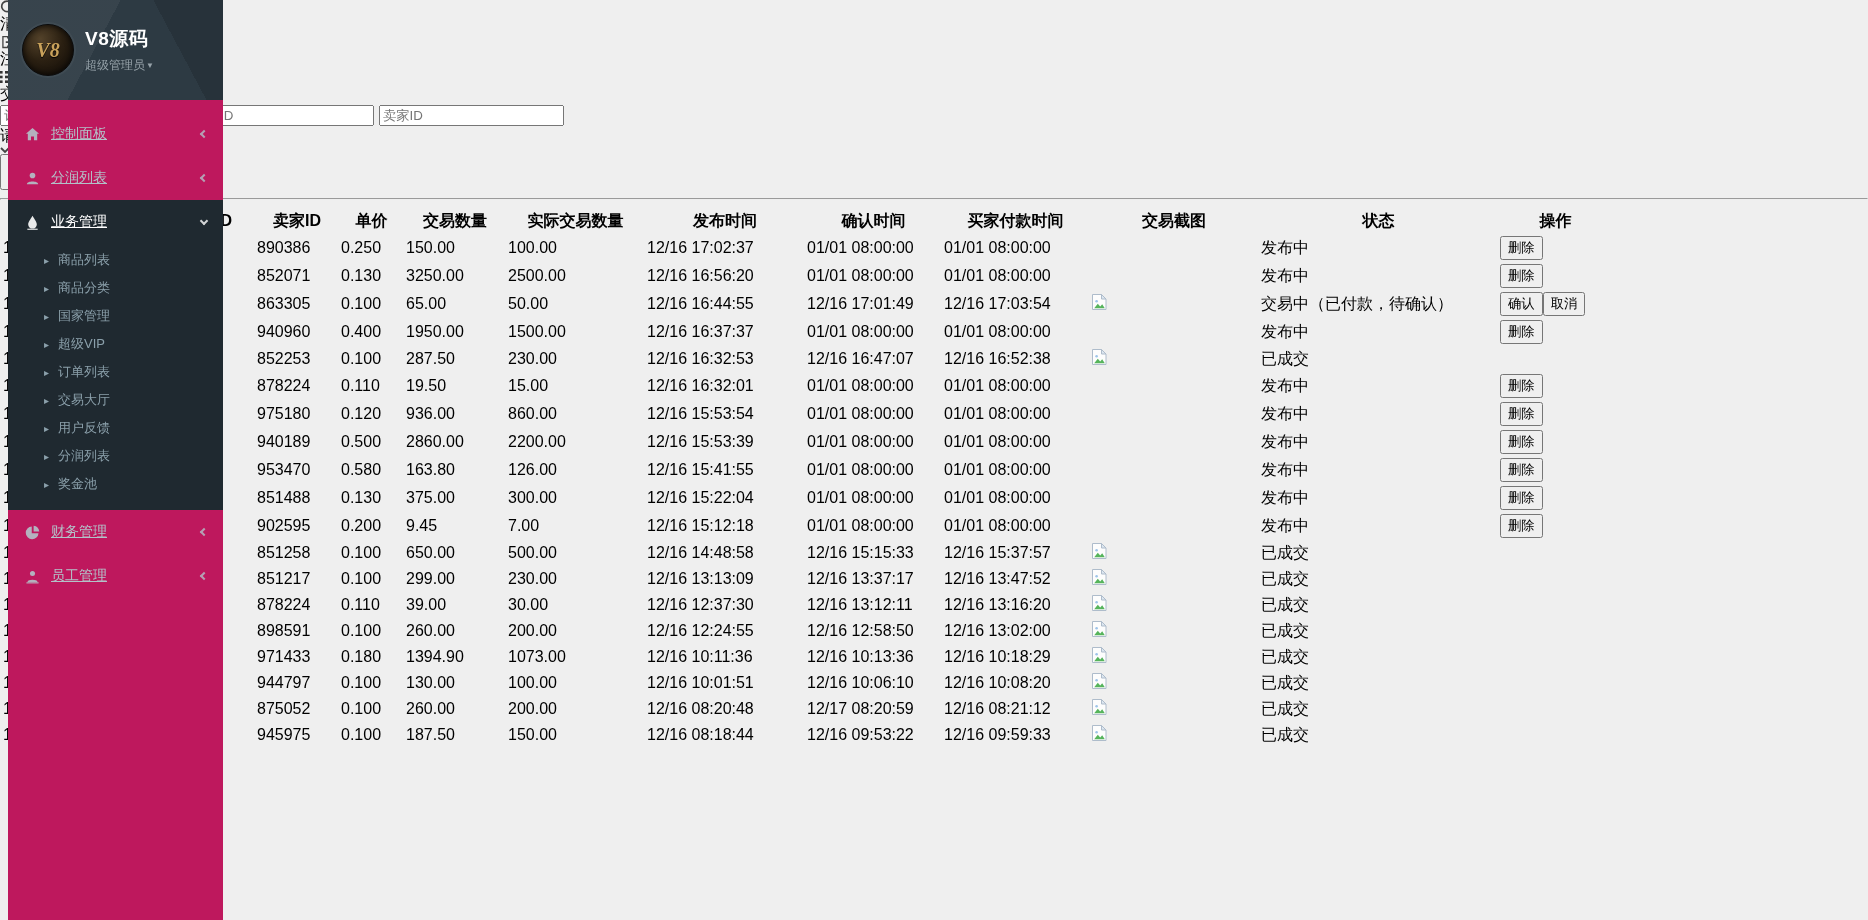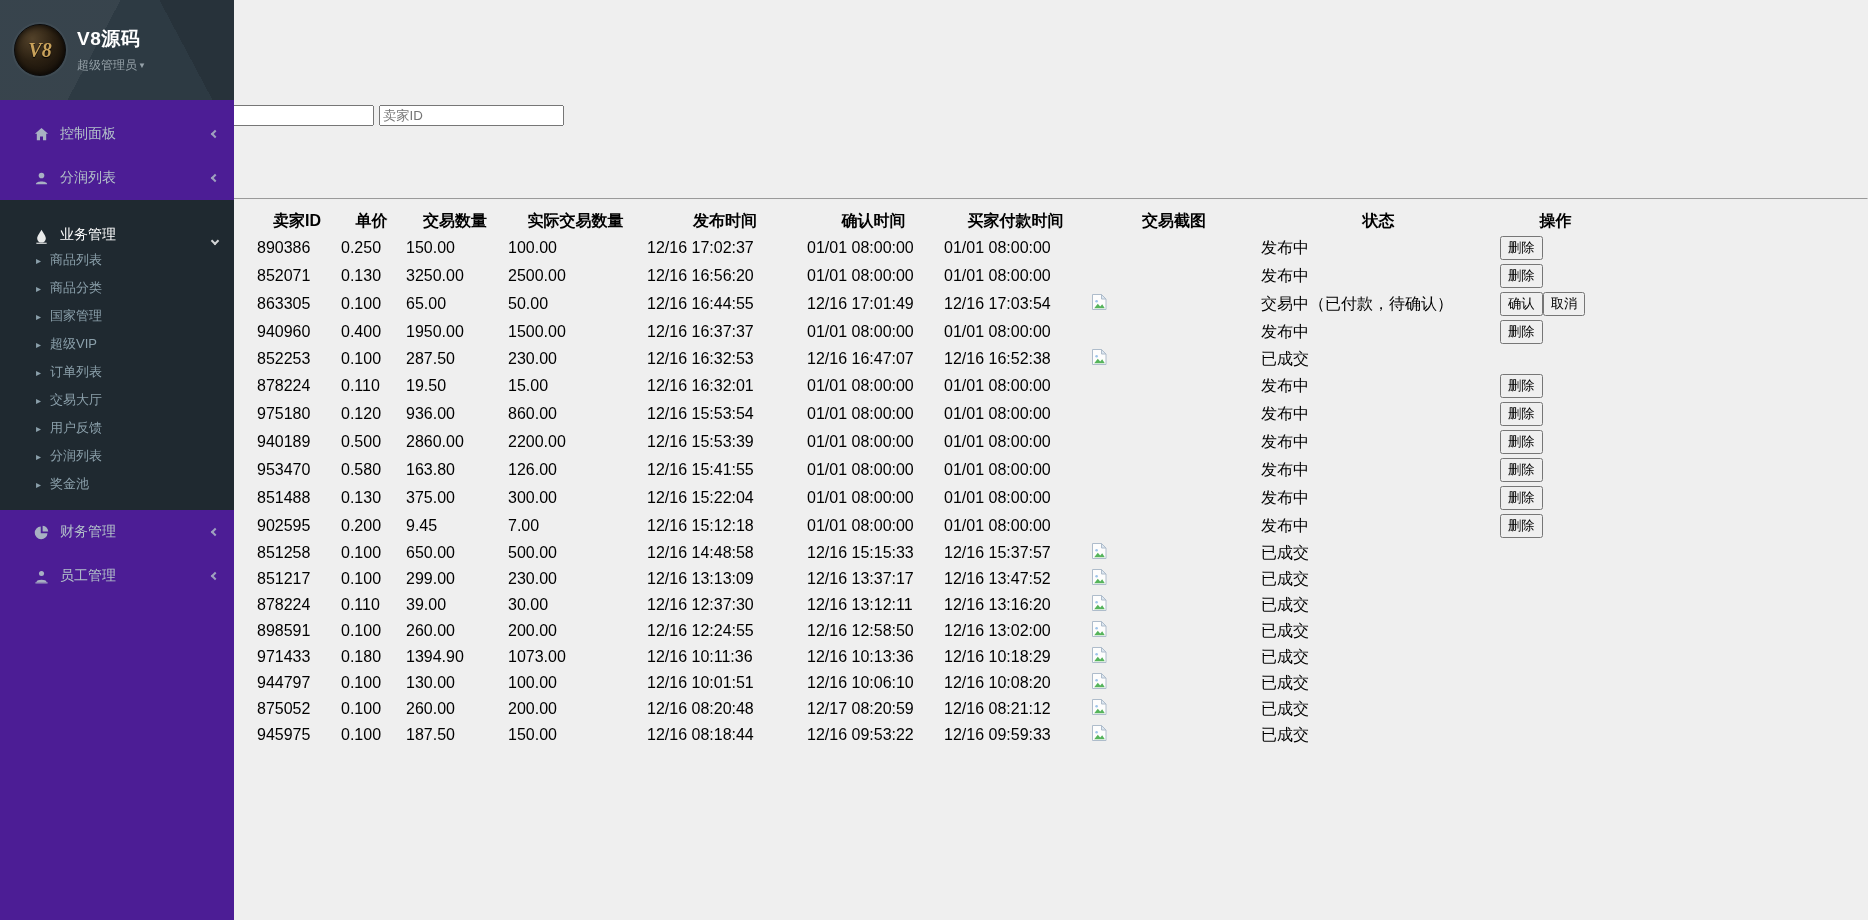--- a/index.html
+++ b/index.html
@@ -4,21 +4,21 @@
 <style>
   * { box-sizing: border-box; }
   html, body { margin:0; padding:0; overflow:hidden; }
   body {
     width:1868px; height:920px; background:#efefef;
     font-family:"Liberation Sans","DejaVu Sans",sans-serif;
     -webkit-font-smoothing:antialiased;
   }
 
   
-  .sidebar { position:fixed; left:0; top:0; width:234px; height:920px; background:#4c1d95; z-index:10; }
+  .sidebar { position:fixed; left:8px; top:0; width:215px; height:920px; background:#be185d; z-index:10; }
   .logo-panel {
     height:100px; background:#2d3a43;
     background-image:
       linear-gradient(118deg, rgba(255,255,255,.05) 0%, rgba(255,255,255,.05) 42%, transparent 42%),
       linear-gradient(242deg, rgba(0,0,0,.14) 0%, rgba(0,0,0,.14) 26%, transparent 26%);
     display:flex; align-items:center; padding:0 14px; gap:11px;
   }
   .logo-badge {
     width:52px; height:52px; border-radius:50%; flex:none;
     background:radial-gradient(circle at 35% 28%, #53422a 0%, #2b2012 45%, #0d0906 100%);
@@ -26,22 +26,22 @@
     display:flex; align-items:center; justify-content:center;
     color:#c9a25b; font:italic bold 20px "Liberation Serif","DejaVu Serif",serif;
     text-shadow:0 1px 1px #000;
   }
   .logo-text .app-name { color:#fff; font-size:19px; font-weight:bold; letter-spacing:.5px; }
   .logo-text .role-line { margin-top:5px; color:#96a2a9; font-size:12px; display:flex; align-items:center; gap:1px; }
   .logo-text .role-caret { font-size:8px; color:#96a2a9; }
 
   .menu { list-style:none; margin:12px 0 0; padding:0; }
   .menu-section.active { background:#1f2930; }
-  .menu-item { height:44px; display:flex; align-items:center; padding:0 16px 0 34px; color:#b3c2c9; font-size:14px; cursor:pointer; }
-  .menu-item.active { color:#fff;align-items:flex-end; }
+  .menu-item { height:44px; display:flex; align-items:center; padding:0 16px 0 17px; color:#b3c2c9; font-size:14px; cursor:pointer;text-decoration:underline; }
+  .menu-item.active { color:#fff; }
   .mi-icon { width:26px; flex:none; display:flex; align-items:center; color:inherit; opacity:.9; }
   .mi-label { flex:1; }
   .chev { display:inline-block; width:6px; height:6px; border-left:2px solid currentColor; border-bottom:2px solid currentColor; opacity:.8; }
   .chev.left { transform:rotate(45deg); }
   .chev.down { transform:rotate(-45deg); margin-top:-3px; }
   .submenu { list-style:none; margin:0; padding:2px 0 12px; }
   .submenu li { height:28px; display:flex; align-items:center; padding-left:36px; color:#8ba0ab; font-size:13px; cursor:pointer; }
   .submenu .caret { font-size:10px; margin-right:9px; color:#76club;" color:#76898f; }
 
   /* ---------- Main ---------- */

